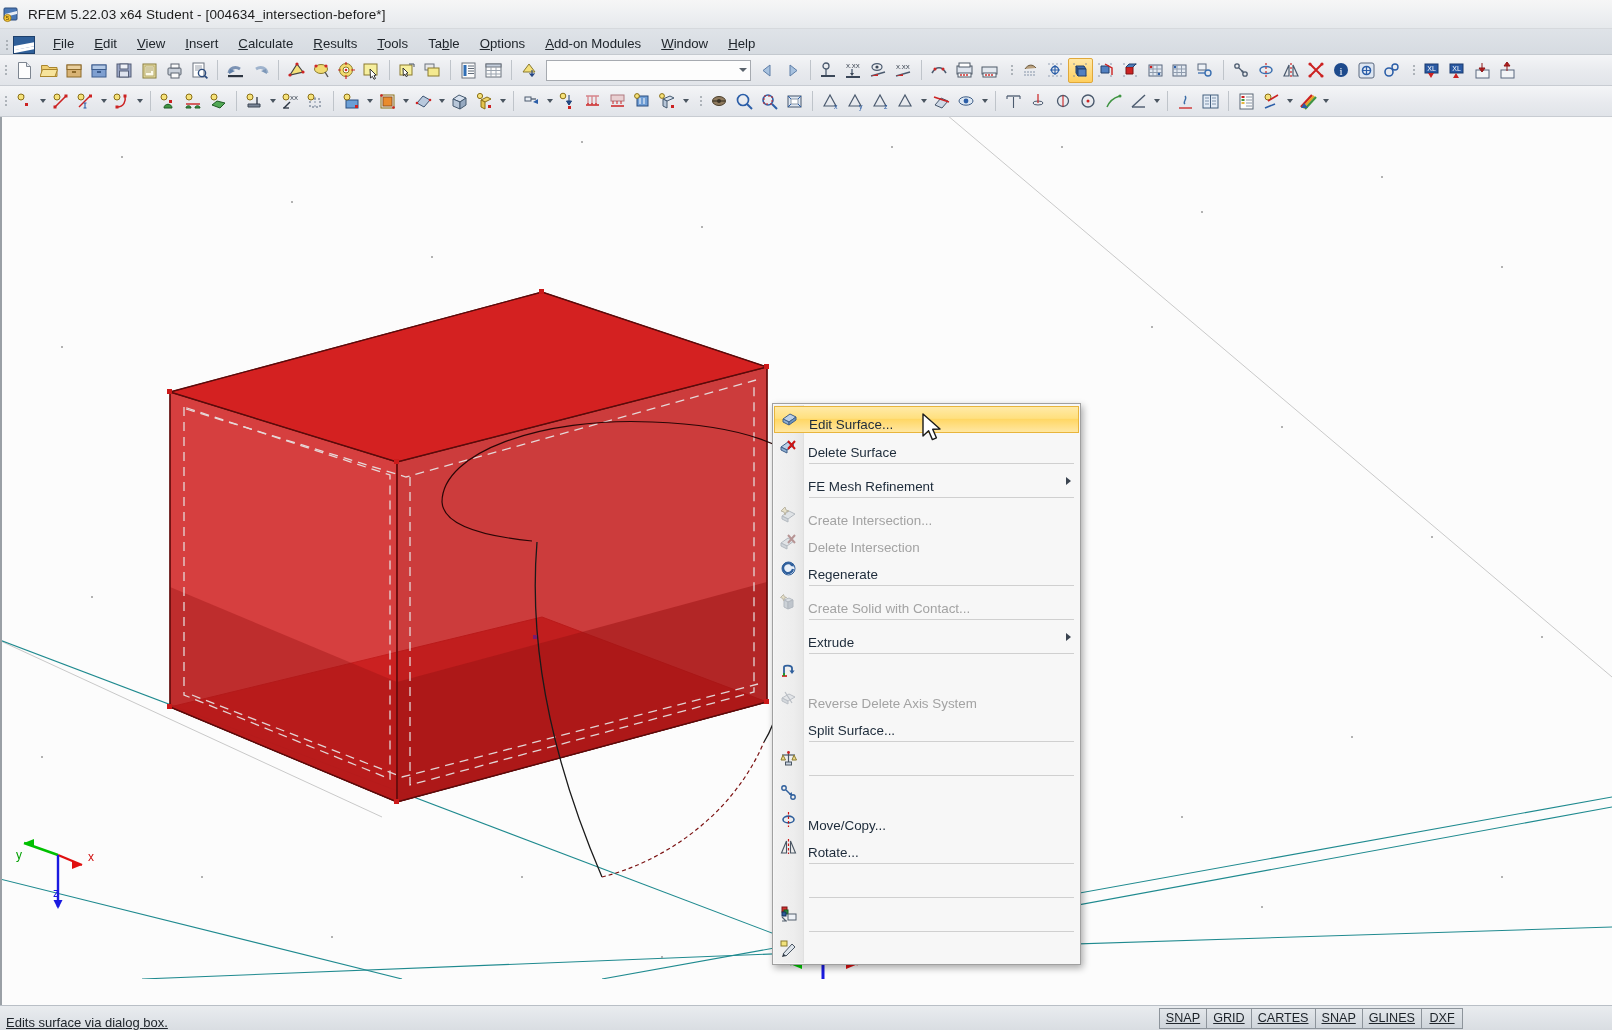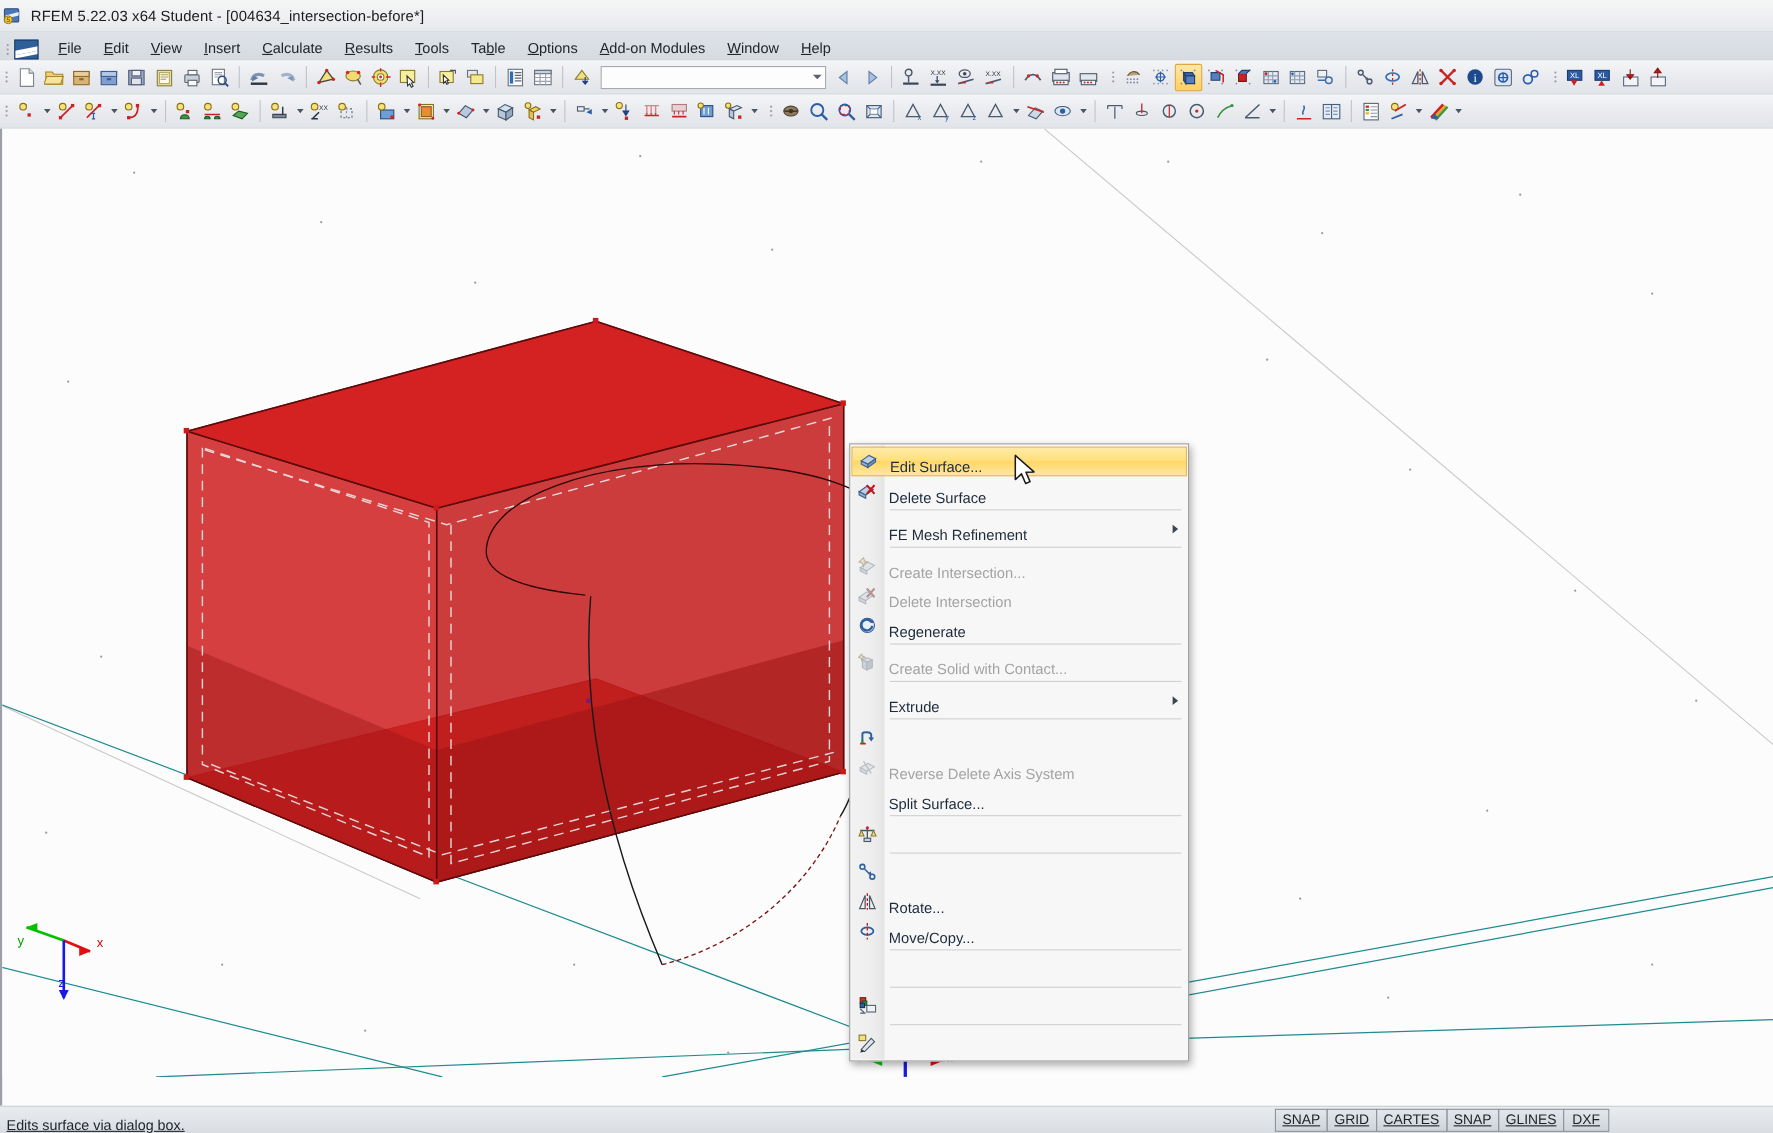--- a/index.html
+++ b/index.html
@@ -1247,36 +1247,36 @@
               <path d="M6 6 L11 11" stroke="#2f5f9c" stroke-width="1.4"></path>
               <path d="M11.5 8 l1 3.5 l-3.5 -1 z" fill="#2f5f9c"></path>
             </svg>
         </span>
         <span class="lbl"></span>
       </div>
 
       <div class="ci">
         <span class="ico">
           <svg width="17" height="17" viewBox="0 0 17 17">
+              <ellipse cx="8.5" cy="8.5" rx="5.5" ry="3.4" fill="none" stroke="#2f5f9c" stroke-width="1.6"></ellipse>
+              <path d="M8.5 1 v15" stroke="#cc1414" stroke-width="1.2" stroke-dasharray="2.5,2"></path>
+            </svg>
+        </span>
+        <span class="lbl">Move/Copy...</span>
+      </div>
+
+      <div class="ci">
+        <span class="ico">
+          <svg width="17" height="17" viewBox="0 0 17 17">
               <path d="M6.5 15 L6.5 3 L1.5 15 Z" fill="none" stroke="#4a5663" stroke-width="1.1"></path>
               <path d="M10.5 15 L10.5 3 L15.5 15 Z" fill="none" stroke="#4a5663" stroke-width="1.1"></path>
               <path d="M8.5 1 v15" stroke="#cc1414" stroke-width="1.2" stroke-dasharray="2.5,2"></path>
             </svg>
         </span>
         <span class="lbl">Rotate...</span>
-      </div>
-
-      <div class="ci">
-        <span class="ico">
-          <svg width="17" height="17" viewBox="0 0 17 17">
-              <ellipse cx="8.5" cy="8.5" rx="5.5" ry="3.4" fill="none" stroke="#2f5f9c" stroke-width="1.6"></ellipse>
-              <path d="M8.5 1 v15" stroke="#cc1414" stroke-width="1.2" stroke-dasharray="2.5,2"></path>
-            </svg>
-        </span>
-        <span class="lbl">Move/Copy...</span>
       </div>
 
       <div class="ci-sep"></div>
 
       <div class="ci">
         <span class="ico"></span>
         <span class="lbl"></span>
       </div>
 
       <div class="ci-sep"></div>

